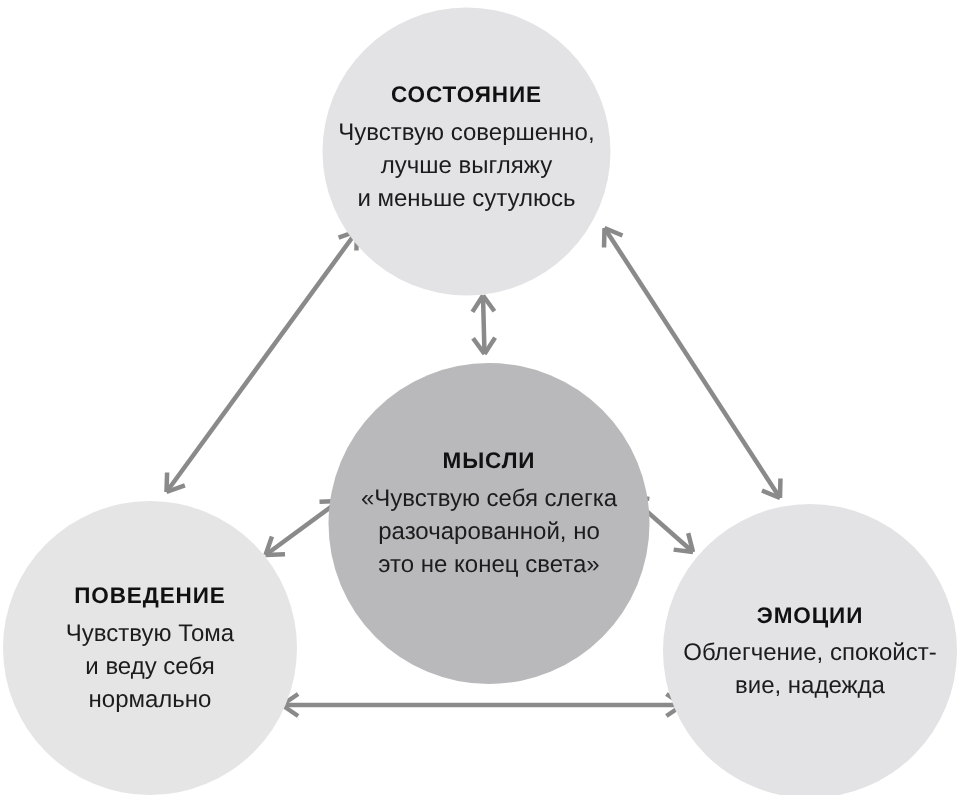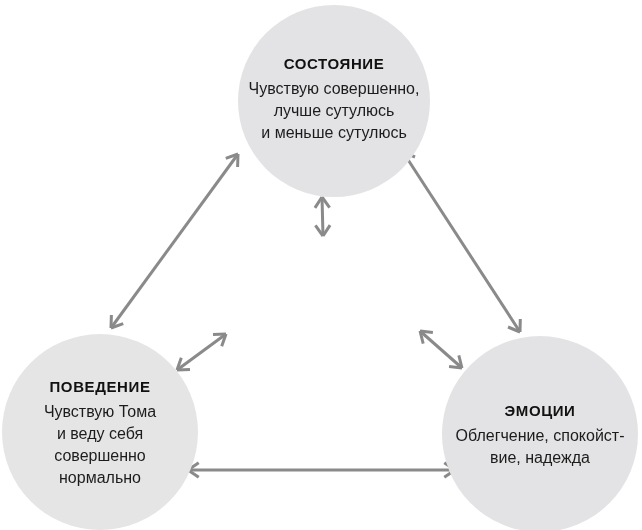--- a/index.html
+++ b/index.html
@@ -43,21 +43,21 @@
     line-height: 22px;
     margin-bottom: 3px;
     white-space: nowrap;
   }
   .node-line {
     font-size: 16px;
     color: #1c1c1c;
     line-height: 22px;
     white-space: nowrap;
   }
-  #node-state    { left: 238px; top: 5px;   width: 192px; height: 192px; }
+  #node-state    { left: 215px; top: 5px;   width: 192px; height: 192px; }
   #node-thoughts { left: 219px; top: 242px; width: 214px; height: 214px; }
   #node-behavior { left: 2px;   top: 334px; width: 196px; height: 196px; }
   #node-emotions { left: 442px; top: 336px; width: 196px; height: 196px; }
   
   #node-thoughts .text-block { margin-top: -14px; }
   #node-state .text-block { margin-top: -6px; }
 </style>
 </head>
 <body>
 
@@ -105,32 +105,39 @@
         <line x1="188" y1="470" x2="198.72936299382582" y2="477.3403521541355" stroke="#8a8a8a" stroke-width="3" stroke-linecap="butt"></line>
         <line x1="455" y1="470" x2="444.2706370061742" y2="477.3403521541355" stroke="#8a8a8a" stroke-width="3" stroke-linecap="butt"></line>
         <line x1="455" y1="470" x2="444.2706370061742" y2="462.6596478458645" stroke="#8a8a8a" stroke-width="3" stroke-linecap="butt"></line>
       </g>
     </svg>
 
   <div class="node light" id="node-state" style="background: rgb(227, 227, 229);">
     <div class="text-block">
       <div class="node-title">СОСТОЯНИЕ</div>
       <div class="node-line">Чувствую совершенно,</div>
-      <div class="node-line">лучше сутулюсь</div>
+      <div class="node-line">лучше выгляжу</div>
       <div class="node-line">и меньше сутулюсь</div>
     </div>
   </div>
 
+  <div class="node dark" id="node-thoughts" style="background: rgb(185, 185, 187);">
+    <div class="text-block">
+      <div class="node-title">МЫСЛИ</div>
+      <div class="node-line">«Чувствую себя слегка</div>
+      <div class="node-line">разочарованной, но</div>
+      <div class="node-line">это не конец света»</div>
+    </div>
+  </div>
 
   <div class="node light" id="node-behavior" style="background: #e5e5e5;">
     <div class="text-block">
       <div class="node-title">ПОВЕДЕНИЕ</div>
       <div class="node-line">Чувствую Тома</div>
       <div class="node-line">и веду себя</div>
-      <div class="node-line">совершенно</div>
       <div class="node-line">нормально</div>
     </div>
   </div>
 
   <div class="node light" id="node-emotions" style="background: rgb(227, 227, 229);">
     <div class="text-block">
       <div class="node-title">ЭМОЦИИ</div>
       <div class="node-line">Облегчение, спокойст-</div>
       <div class="node-line">вие, надежда</div>
     </div>

